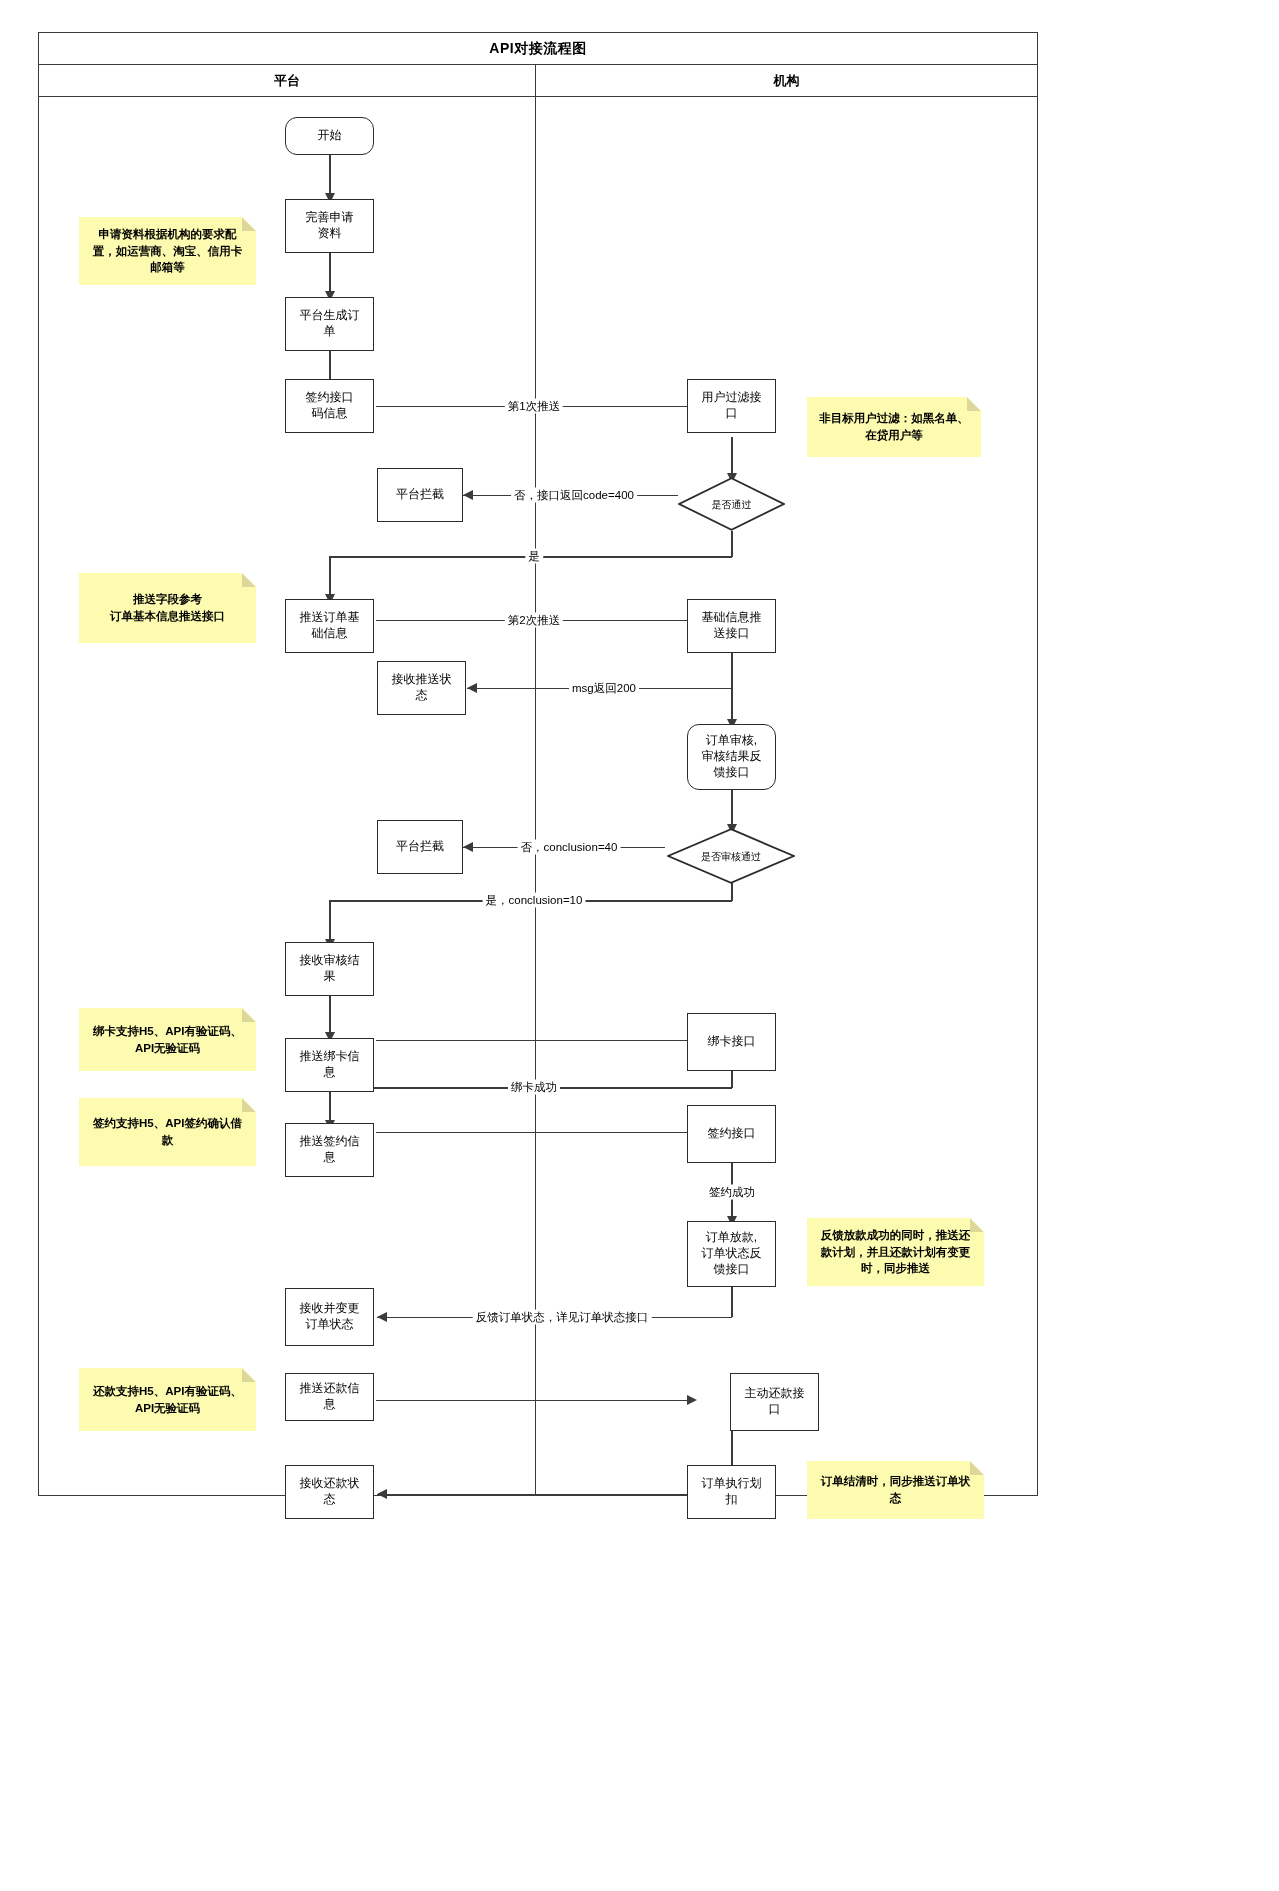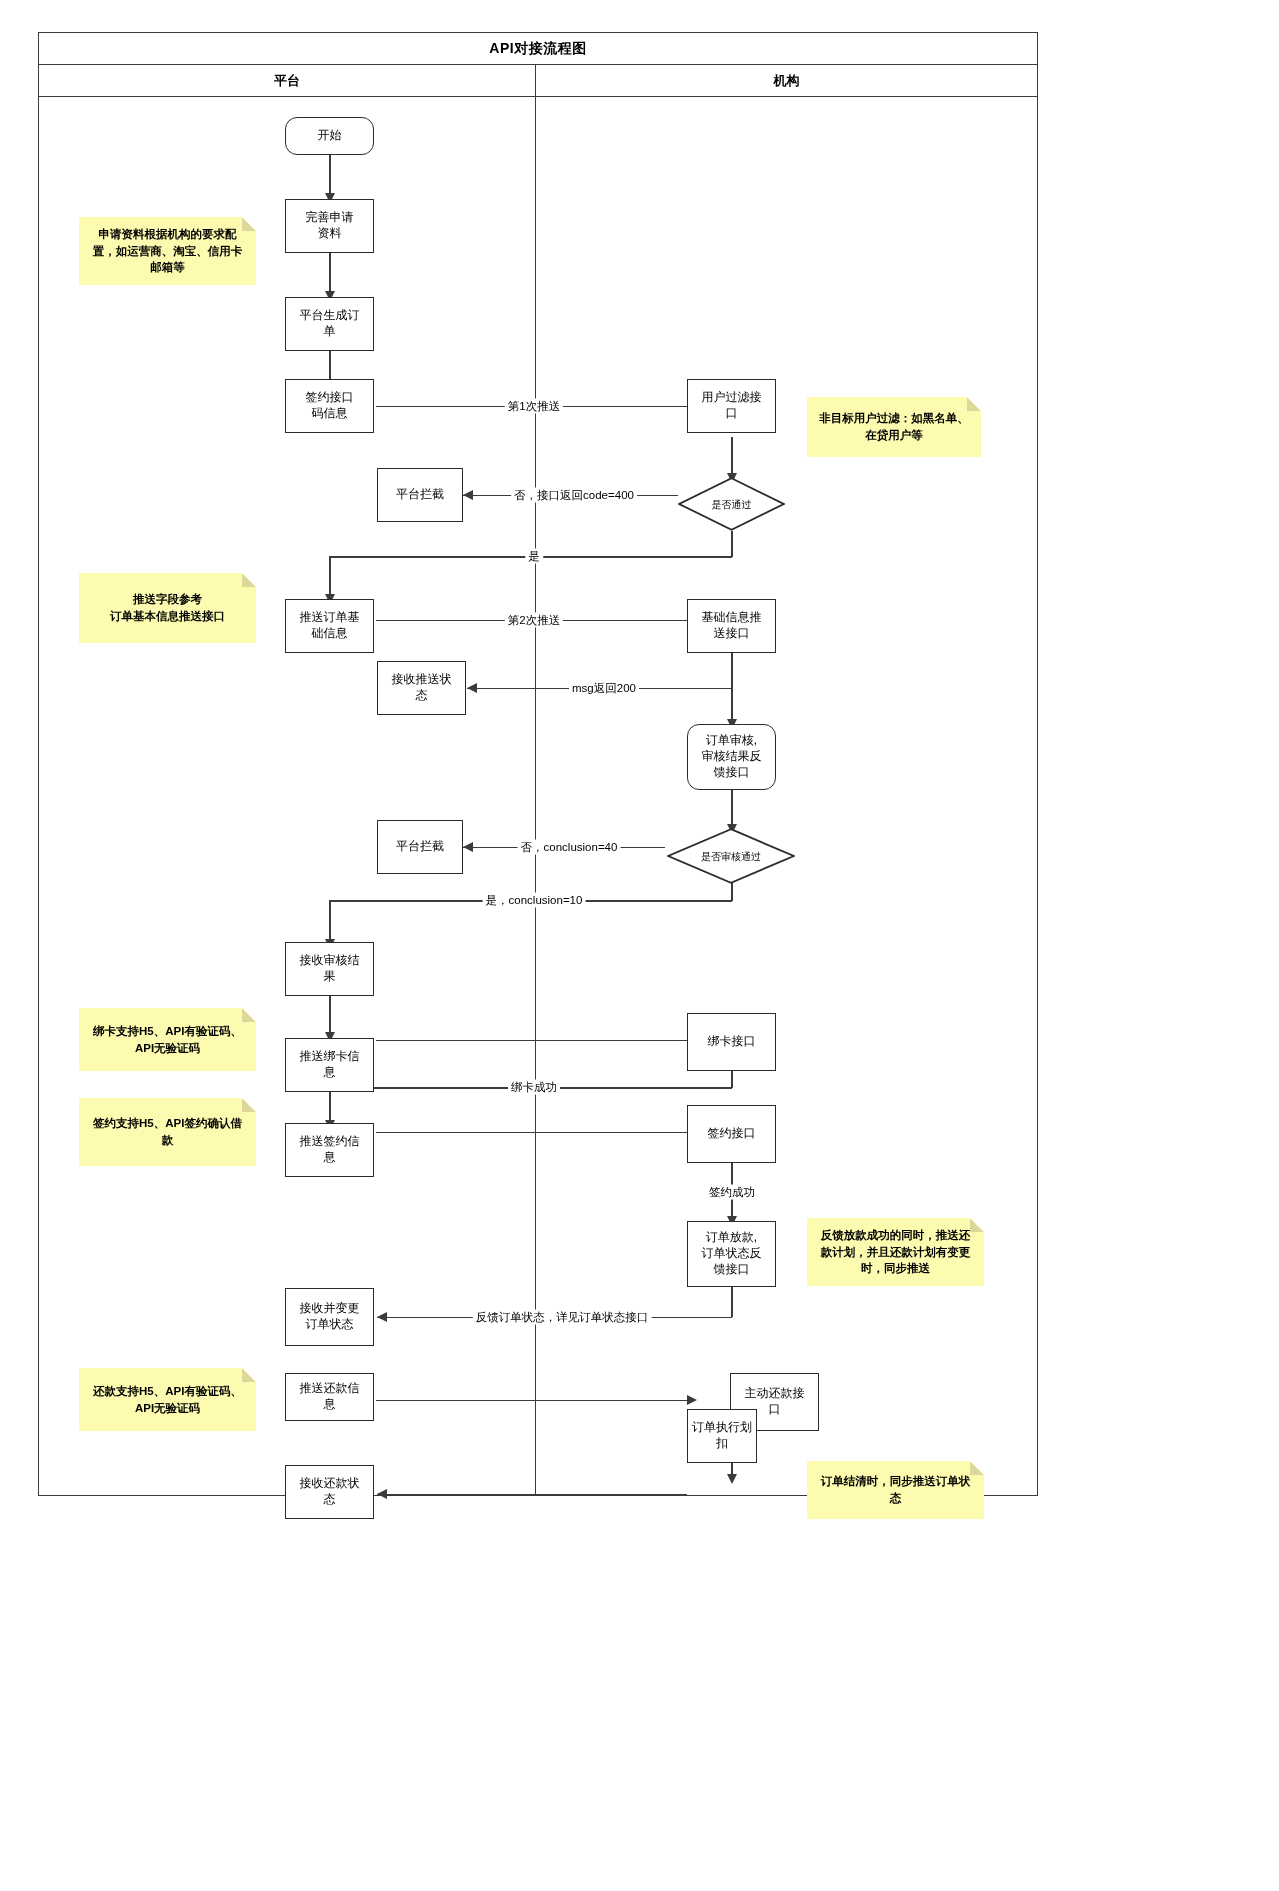--- a/index.html
+++ b/index.html
@@ -204,21 +204,21 @@
 
     <div class="node" style="left:648px;top:1072px;width:89px;height:58px;">签约接口</div>
 
     <div class="node" style="left:648px;top:1188px;width:89px;height:66px;">订单放款,
 订单状态反
 馈接口</div>
 
     <div class="node" style="left:648px;top:1340px;width:89px;height:58px;margin-left:43px;">主动还款接
 口</div>
 
-    <div class="node" style="left:648px;top:1376px;width:70px;height:54px;">订单执行划
+    <div class="node" style="left:648px;top:1432px;width:89px;height:54px;">订单执行划
 扣</div>
 
     <div class="note" style="left:40px;top:140px;width:177px;height:68px;margin-top:44px;">
       <span class="fold"></span>
       <span>申请资料根据机构的要求配
 置，如运营商、淘宝、信用卡
 邮箱等</span>
     </div>
 
     <div class="note" style="left:768px;top:327px;width:174px;height:60px;margin-top:37px;">

